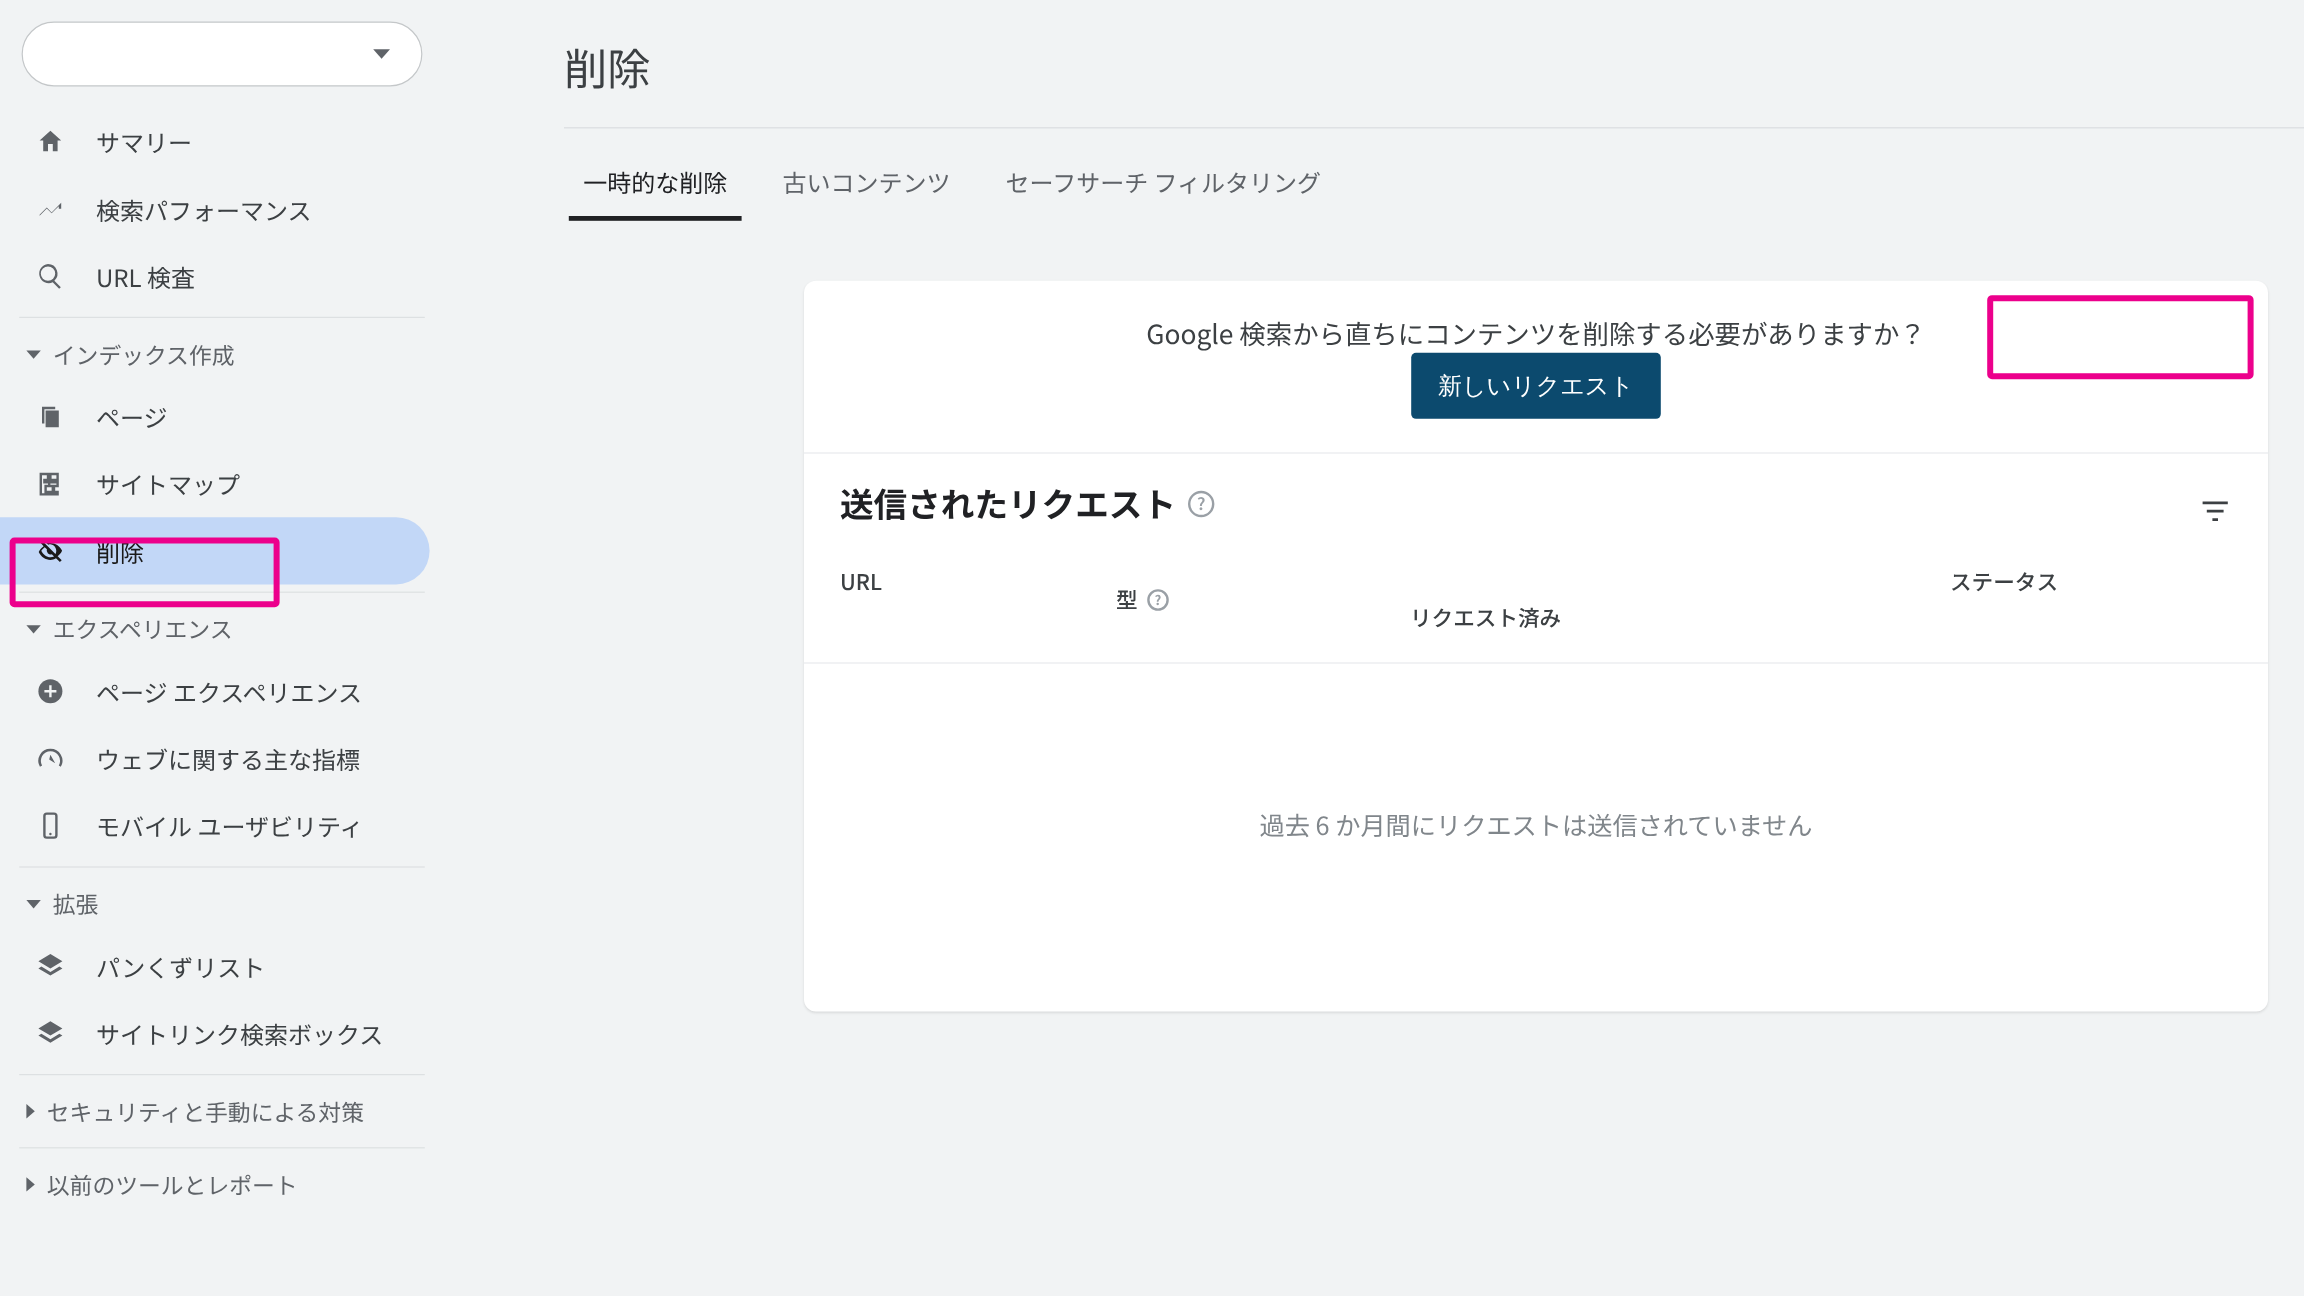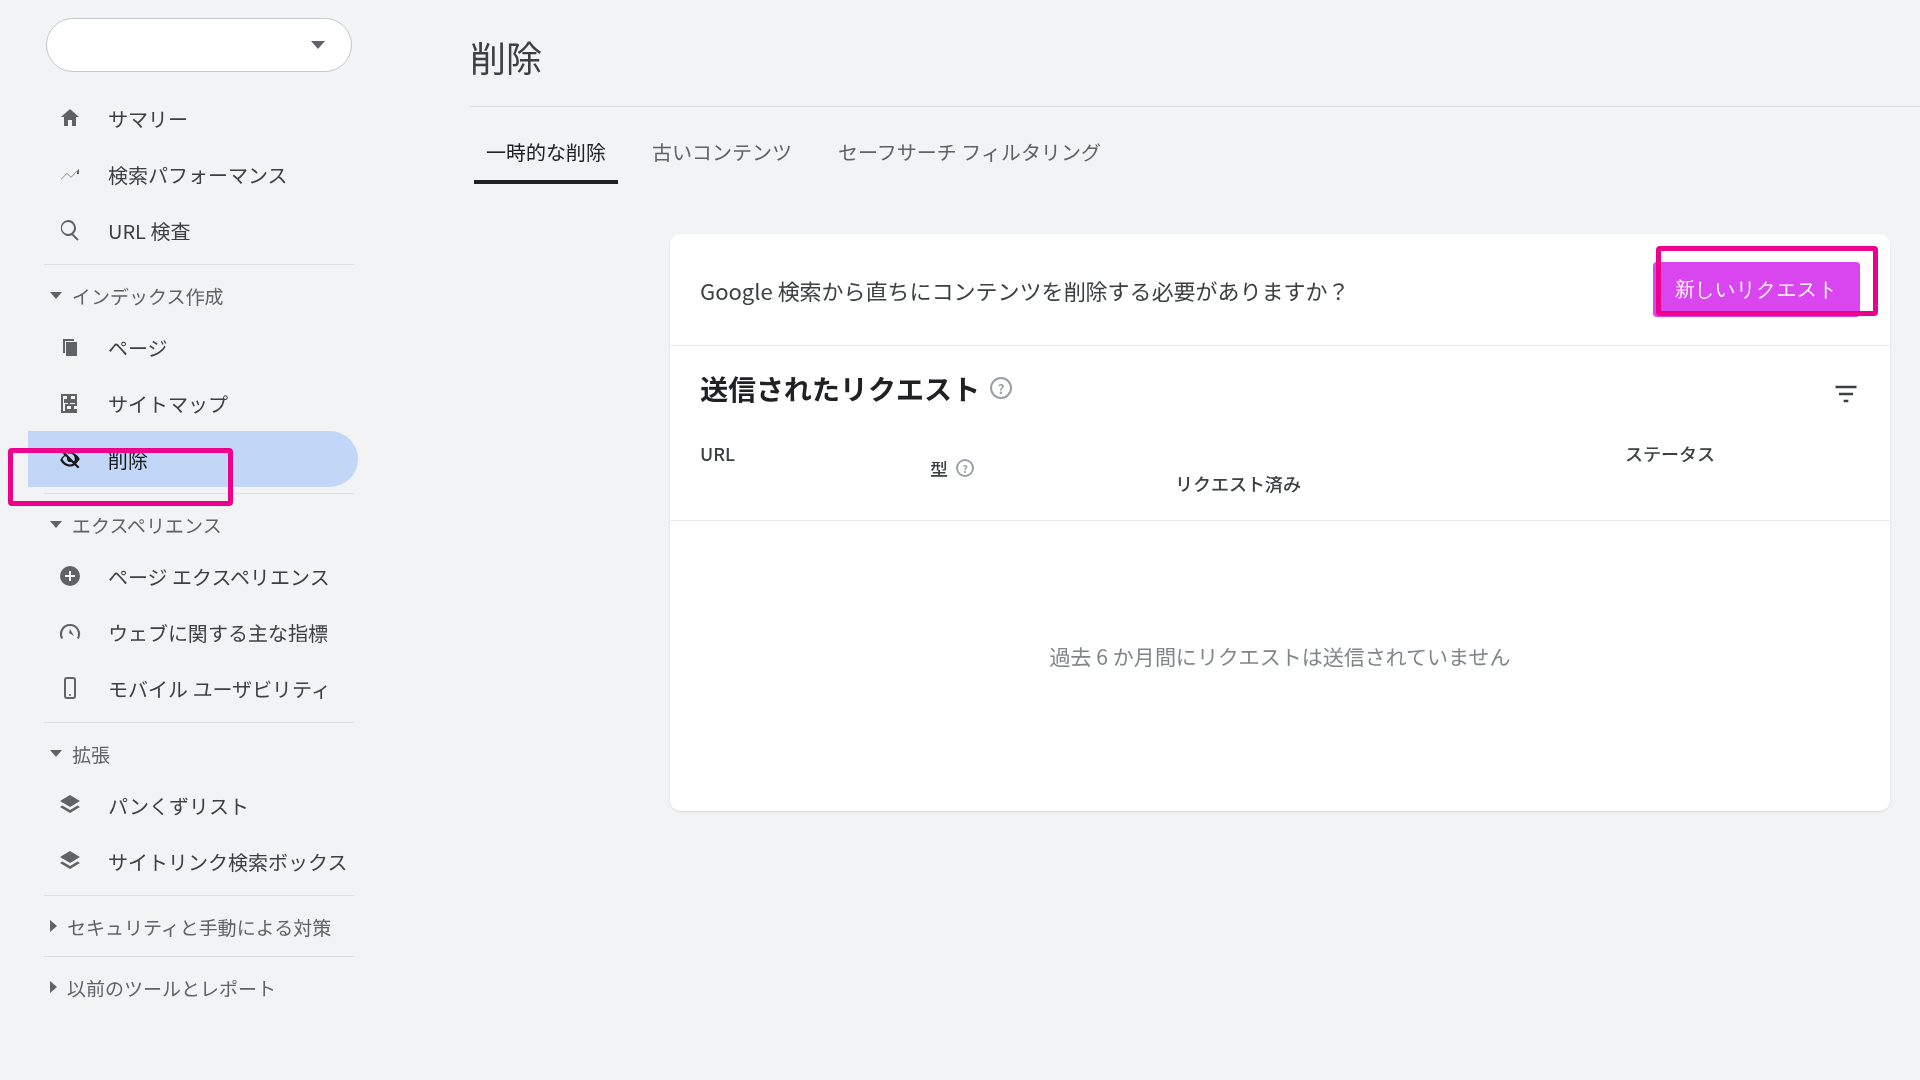--- a/index.html
+++ b/index.html
@@ -130,24 +130,25 @@
     background:#fff;
     border-radius:10px;
     box-shadow: 0 1px 2px rgba(0,0,0,.05), 0 1px 3px rgba(0,0,0,.06);
     overflow:visible;
   }
   .prompt-row {
     display:flex; align-items:center; justify-content:space-between;
     padding: 28px 30px;
     border-bottom:1px solid #e8eaed;
     position:relative;
+    flex-direction:column;
   }
   .prompt-text { font-size:22px; color:#3c4043; }
   .new-request-btn {
-    background:#d946ef;
+    background:#0c4a6e;
     color:#fff;
     font-size:20px;
     border:none;
     padding: 14px 22px;
     border-radius:4px;
     cursor:pointer;
     font-weight:500;
   }
   .section-header {
     display:flex; align-items:flex-end; justify-content:space-between;
@@ -183,21 +184,21 @@
     font-size:21px;
     padding: 120px 0 140px 0;
   }
 
   
   svg { fill: currentColor; }
 </style>
 </head>
 <body>
 
-<div class="sidebar" style="position:relative;padding-left:28px;">
+<div class="sidebar" style="position:relative;">
 
   <div class="property-selector">
     <span></span>
     <span class="arrow"></span>
   </div>
 
   <div class="nav-item">
     <span class="icon">
       <svg width="24" height="24" viewBox="0 0 24 24">
           <path d="M12 3l9 8h-3v9h-4v-6H10v6H6v-9H3z"></path>

